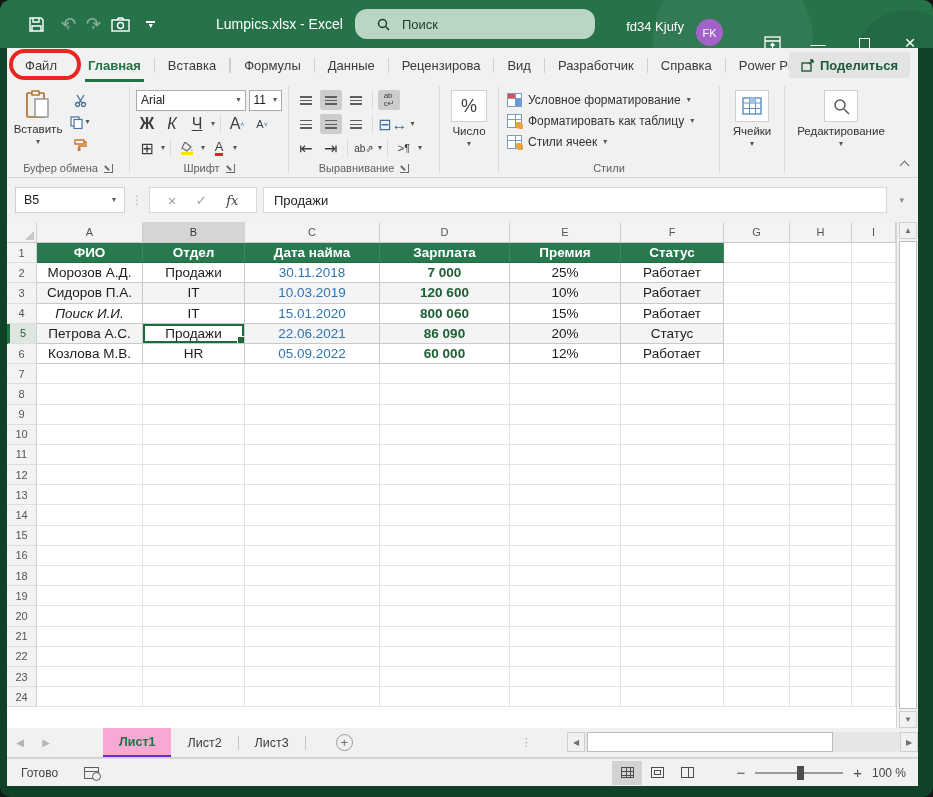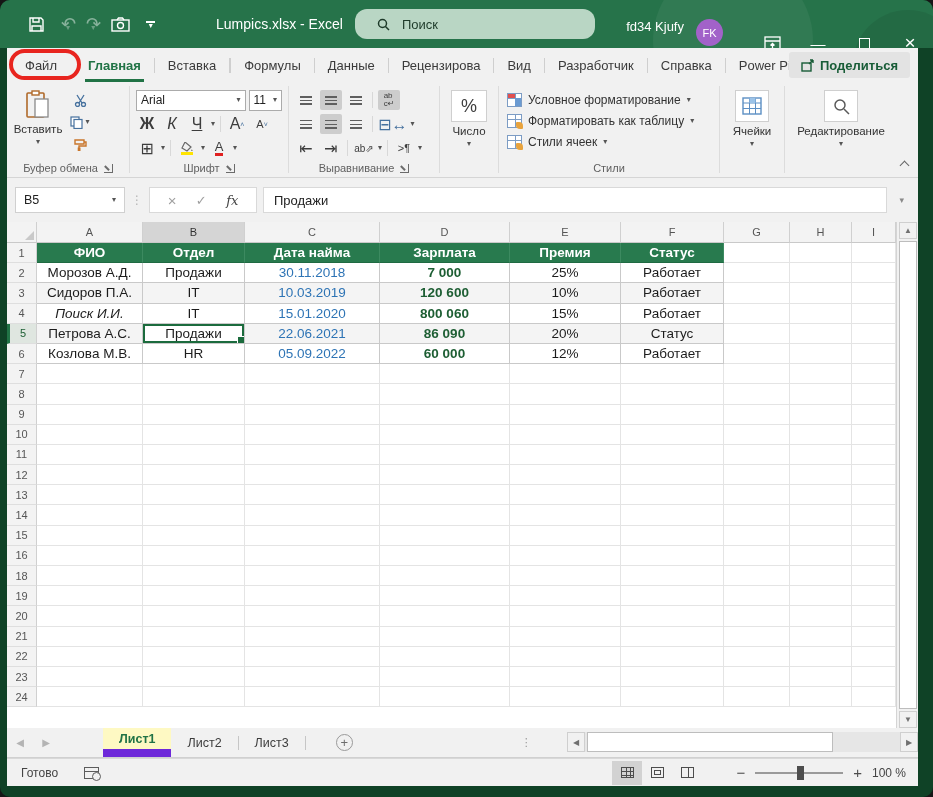--- a/index.html
+++ b/index.html
@@ -96,21 +96,21 @@
   .gc.selcell::after{content:"";position:absolute;right:-1px;bottom:-1px;width:6px;height:6px;background:#1b6b3d;border:1px solid #fff;}
   .vscroll{position:absolute;right:0;top:0;width:22px;height:506px;background:#f1f1f1;border-left:1px solid #d4d4d4;}
   .vs-btn{position:absolute;left:2px;width:18px;height:17px;background:#f1f1f1;border:1px solid #cfcfcf;color:#707070;font-size:8px;display:flex;align-items:center;justify-content:center;}
   .vs-thumb{position:absolute;left:2px;top:19px;bottom:19px;width:18px;background:#fff;border:1px solid #bdbdbd;}
 
   
   .sheetbar{position:relative;height:30px;background:#f1f1f1;border-bottom:1px solid #d0d0d0;display:flex;align-items:stretch;}
   .nav-ar{width:26px;display:flex;align-items:center;justify-content:center;color:#b4b4b4;font-size:10px;}
   .stabs{display:flex;align-items:stretch;margin-left:44px;}
   .stab{display:flex;align-items:center;padding:0 16px;font-size:12.5px;color:#3c3c3c;position:relative;}
-  .stab.active{background:#fef9c3;color:#217346;font-weight:bold;border-bottom:8px solid #6d28d9;}
+  .stab.active{background:#f9a8d4;color:#217346;font-weight:bold;border-bottom:2px solid #6d28d9;}
   .ssep{width:1px;height:14px;background:#c6c6c6;align-self:center;}
   .addsheet{width:17px;height:17px;border:1px solid #9a9a9a;border-radius:50%;color:#6d6d6d;font-size:13px;line-height:14px;display:flex;align-items:center;justify-content:center;align-self:center;margin-left:30px;}
   .splitdots{align-self:center;color:#9a9a9a;font-size:11px;margin-left:168px;}
   .hscroll{position:absolute;right:0;top:3px;height:22px;left:560px;display:flex;align-items:center;}
   .hs-btn{width:18px;height:20px;background:#f1f1f1;border:1px solid #cfcfcf;color:#707070;font-size:8px;display:flex;align-items:center;justify-content:center;flex:none;}
   .hs-track{flex:1;height:20px;background:#e6e6e6;position:relative;}
   .hs-thumb{position:absolute;left:2px;top:0;height:20px;width:78%;background:#fff;border:1px solid #bdbdbd;}
 
   
   .statusbar{height:28px;background:#f1f1f1;border-top:1px solid #d8d8d8;display:flex;align-items:center;font-size:12px;color:#444;}

